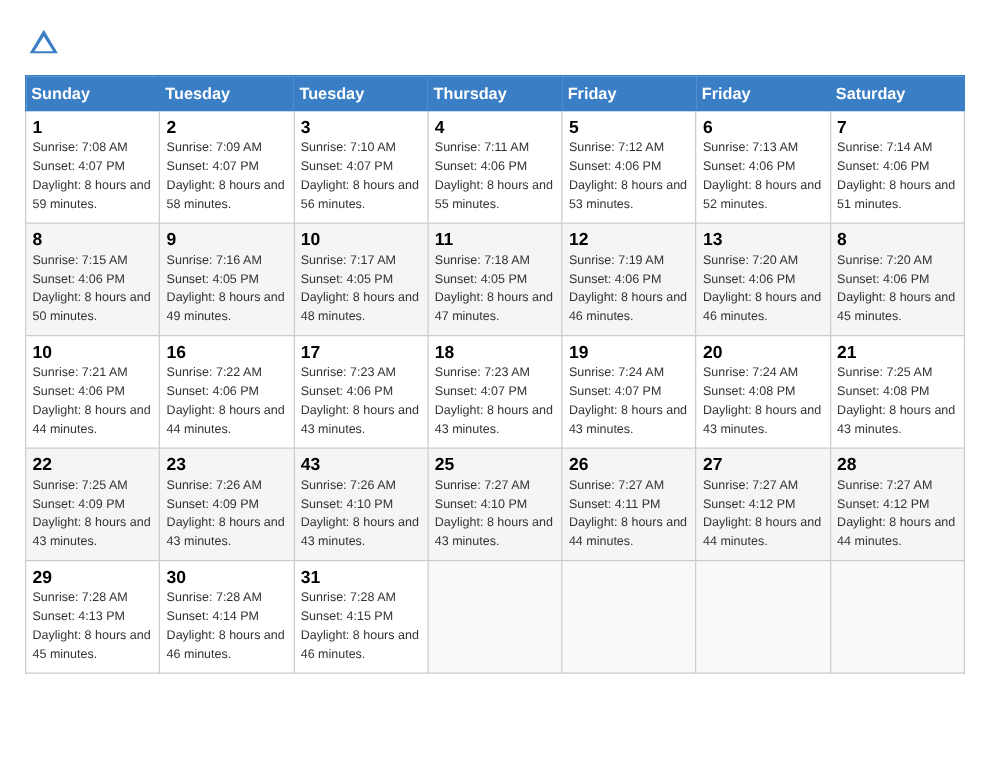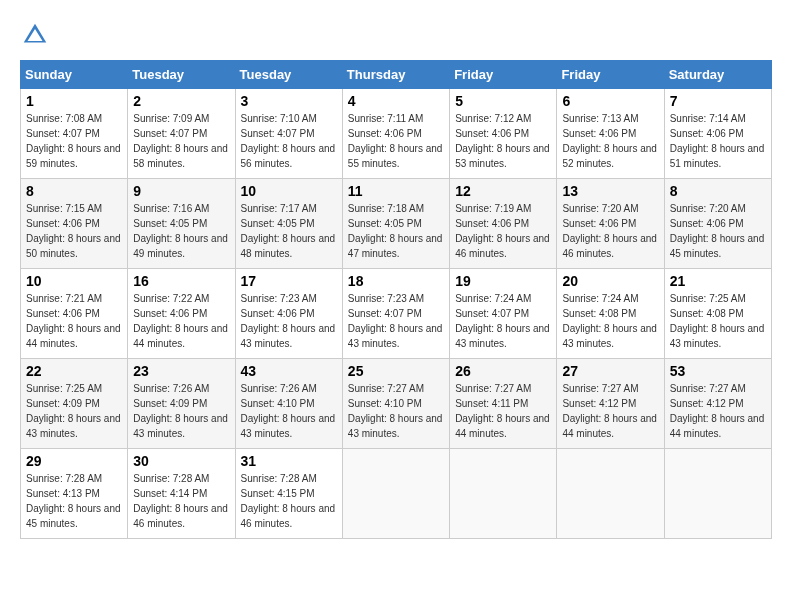--- a/index.html
+++ b/index.html
@@ -344,21 +344,21 @@
       </td>
         <td>
         <span class="day-number">27</span>
         <span class="day-info">
           Sunrise: 7:27 AM<br>
           Sunset: 4:12 PM<br>
           Daylight: 8 hours and 44 minutes.
         </span>
       </td>
         <td>
-        <span class="day-number">53</span>
+        <span class="day-number">28</span>
         <span class="day-info">
           Sunrise: 7:27 AM<br>
           Sunset: 4:12 PM<br>
           Daylight: 8 hours and 44 minutes.
         </span>
       </td>
       </tr>
       <tr>
         <td>
         <span class="day-number">29</span>

